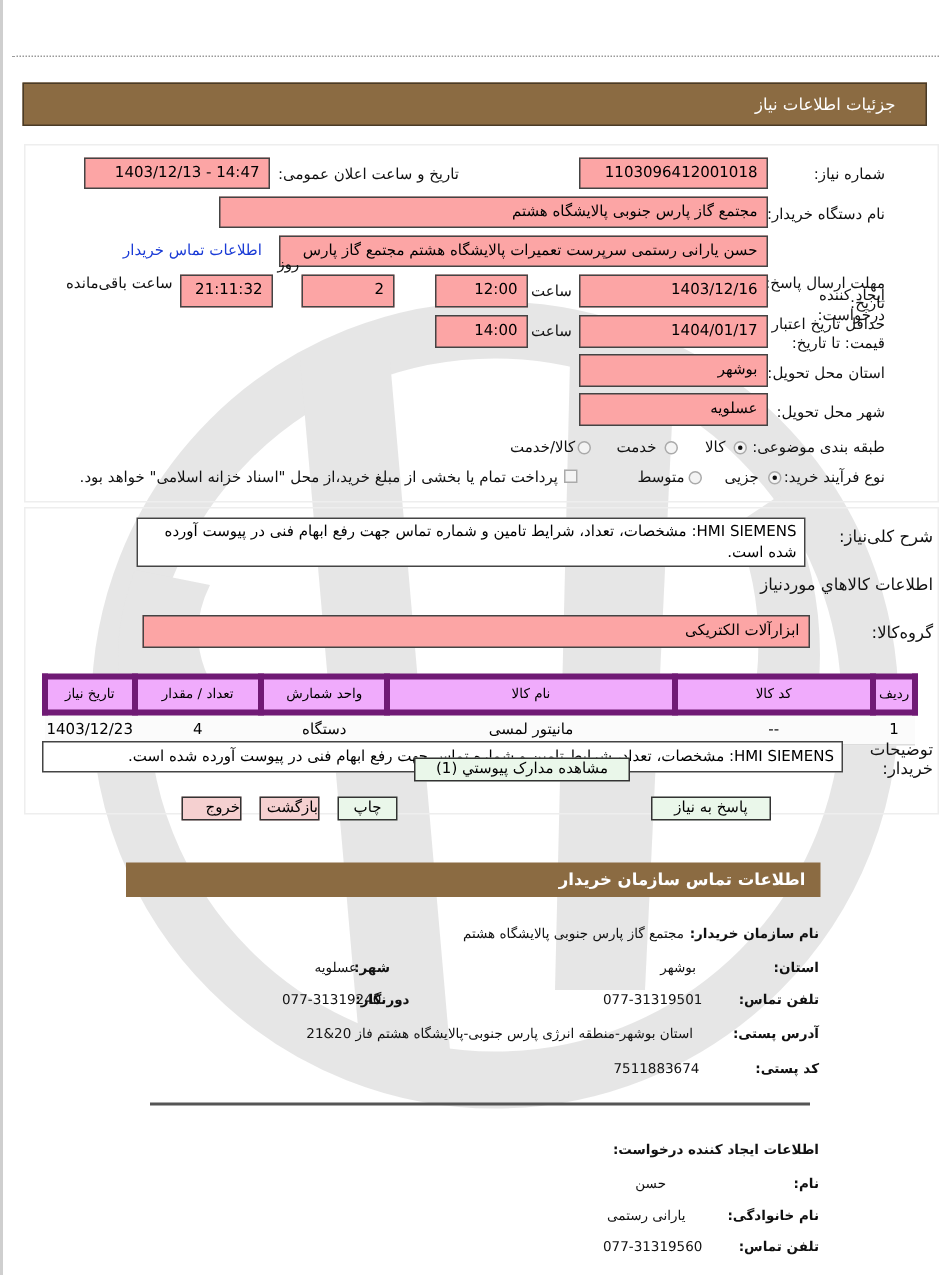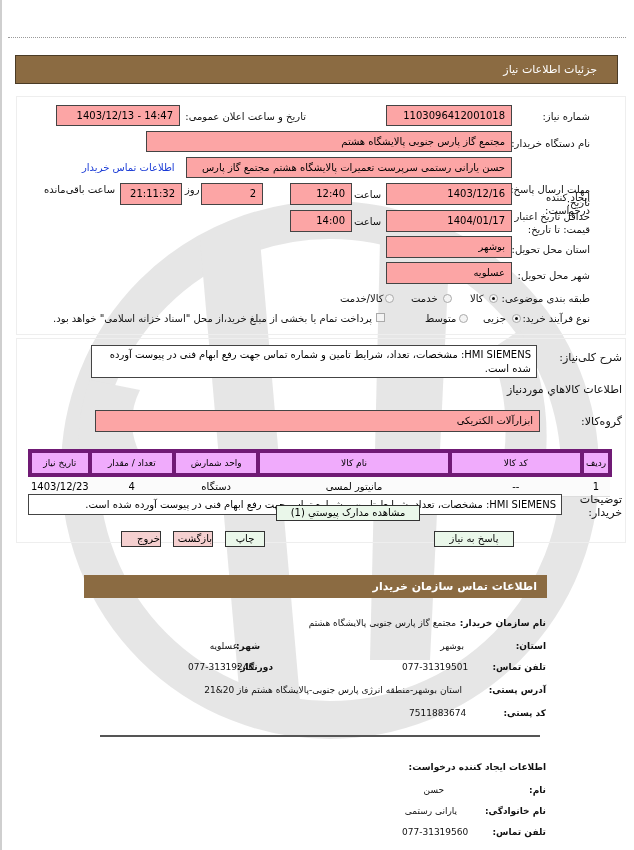--- a/index.html
+++ b/index.html
@@ -86,23 +86,23 @@
 </div>
 <div class="box" style="left:186px; top:157px; width:326px; height:21px;">حسن یارانی رستمی سرپرست تعمیرات پالایشگاه هشتم مجتمع گاز پارس</div>
 <div class="link" style="left:82px; top:162px;">اطلاعات تماس خریدار</div>
 
 <div class="lbl" style="right:44px; top:183px;">
   <div>مهلت ارسال پاسخ: تا</div>
   <div>تاریخ:</div>
 </div>
 <div class="box ltr" style="left:386px; top:183px; width:126px; height:22px;">1403/12/16</div>
 <div class="lbl" style="left:354px; top:188px;">ساعت</div>
-<div class="box ltr" style="left:290px; top:183px; width:62px; height:22px;">12:40</div>
+<div class="box ltr" style="left:290px; top:183px; width:62px; height:22px;">12:00</div>
 <div class="box ltr" style="left:201px; top:183px; width:62px; height:22px;">2</div>
-<div class="lbl" style="left:185px; top:183px;">روز</div>
+<div class="lbl" style="left:185px; top:170px;font-family:Liberation Serif, serif;">روز</div>
 <div class="box ltr" style="left:120px; top:183px; width:62px; height:22px;">21:11:32</div>
 <div class="lbl" style="left:44px; top:183px;">ساعت باقی‌مانده</div>
 
 <div class="lbl" style="right:44px; top:210px;">
   <div>حداقل تاریخ اعتبار</div>
   <div>قیمت: تا تاریخ:</div>
 </div>
 <div class="box ltr" style="left:386px; top:210px; width:126px; height:22px;">1404/01/17</div>
 <div class="lbl" style="left:354px; top:215px;">ساعت</div>
 <div class="box ltr" style="left:290px; top:210px; width:62px; height:22px;">14:00</div>

